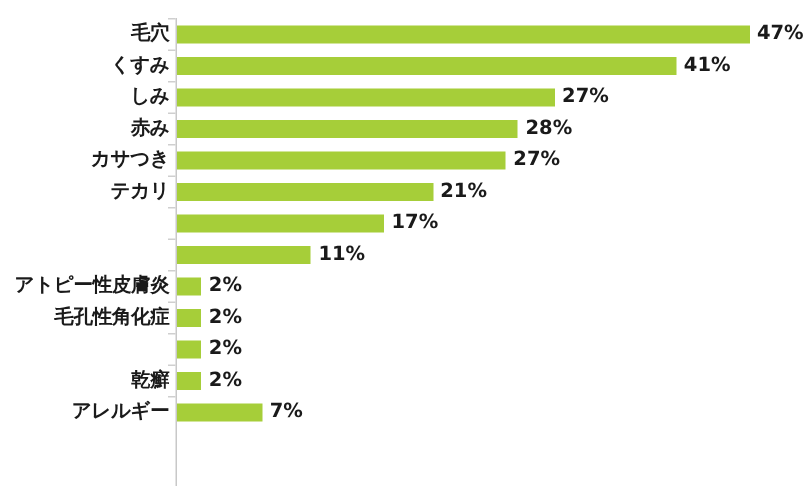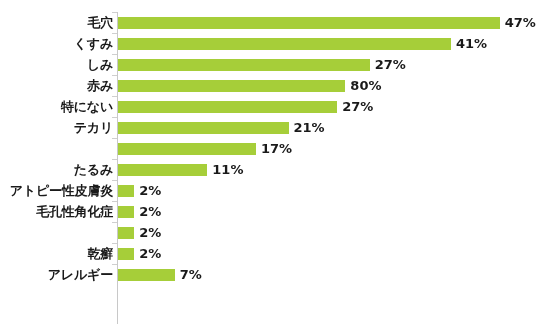--- a/index.html
+++ b/index.html
@@ -127,25 +127,25 @@
           <div class="bar-wrap">
             <div class="bar" style="width: 251.72px; background: rgb(166, 206, 57);"></div>
             <div class="val-label">27%</div>
           </div>
         </div>
         <div class="row">
           <div class="cat-label">赤み</div>
           <div class="tick"></div>
           <div class="bar-wrap">
             <div class="bar" style="width: 227.36px; background: rgb(166, 206, 57);"></div>
-            <div class="val-label">80%</div>
-          </div>
-        </div>
-        <div class="row">
-          <div class="cat-label">特にない</div>
+            <div class="val-label">28%</div>
+          </div>
+        </div>
+        <div class="row">
+          <div class="cat-label">カサつき</div>
           <div class="tick"></div>
           <div class="bar-wrap">
             <div class="bar" style="width: 219.24px; background: rgb(166, 206, 57);"></div>
             <div class="val-label">27%</div>
           </div>
         </div>
         <div class="row">
           <div class="cat-label">テカリ</div>
           <div class="tick"></div>
           <div class="bar-wrap">
@@ -154,21 +154,20 @@
           </div>
         </div>
         <div class="row">
           <div class="tick"></div>
           <div class="bar-wrap">
             <div class="bar" style="width: 138.04px; background: rgb(166, 206, 57);"></div>
             <div class="val-label">17%</div>
           </div>
         </div>
         <div class="row">
-          <div class="cat-label">たるみ</div>
           <div class="tick"></div>
           <div class="bar-wrap">
             <div class="bar" style="width: 89.32px; background: rgb(166, 206, 57);"></div>
             <div class="val-label">11%</div>
           </div>
         </div>
         <div class="row">
           <div class="cat-label">アトピー性皮膚炎</div>
           <div class="tick"></div>
           <div class="bar-wrap">

